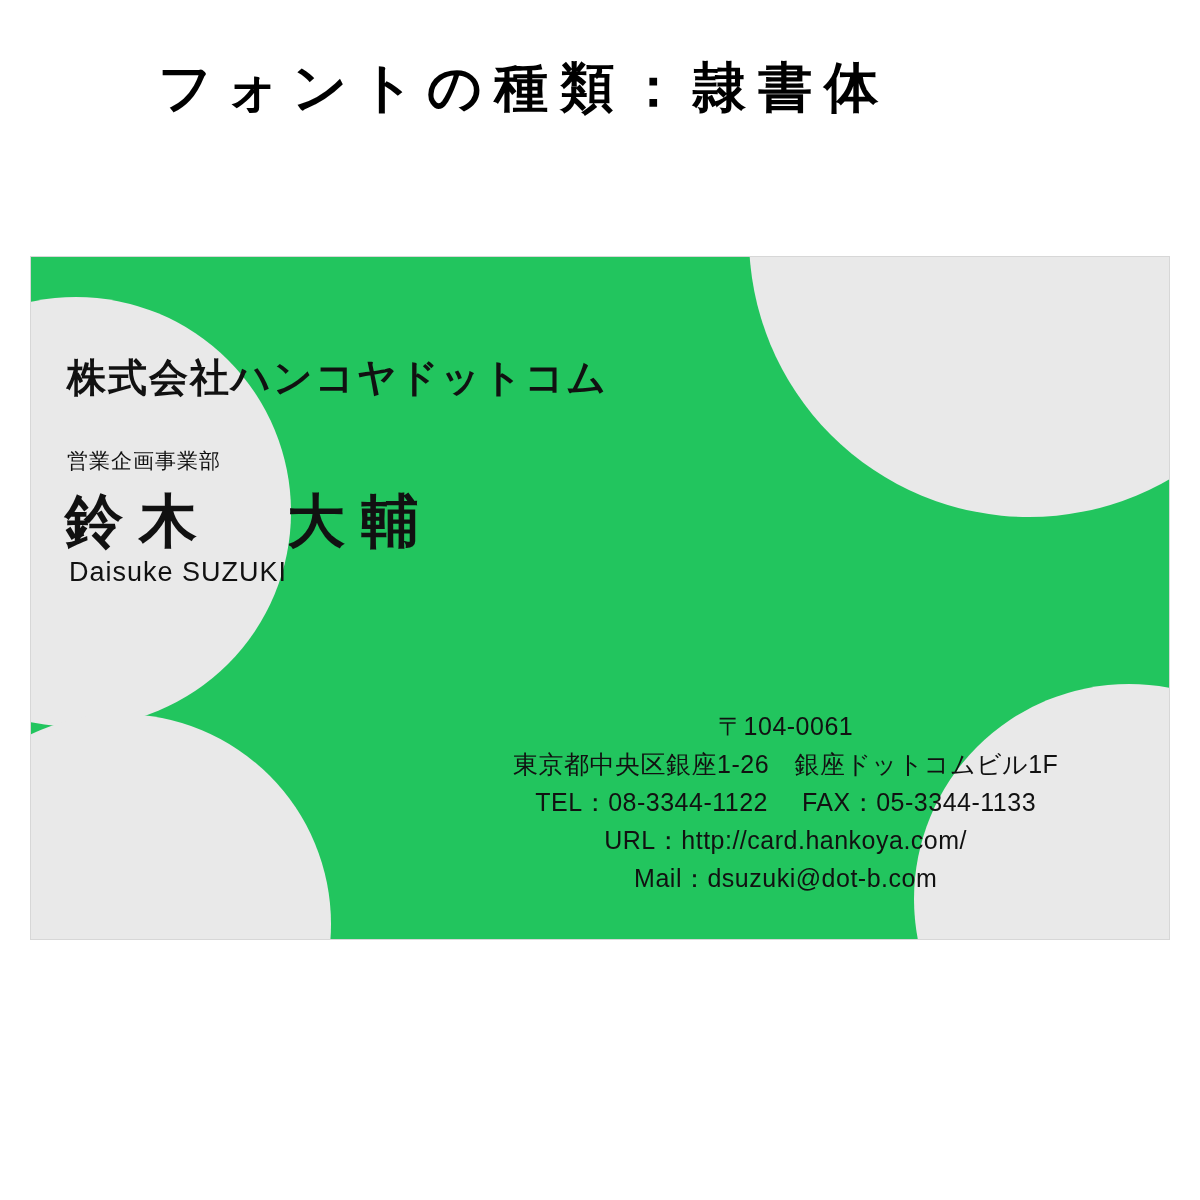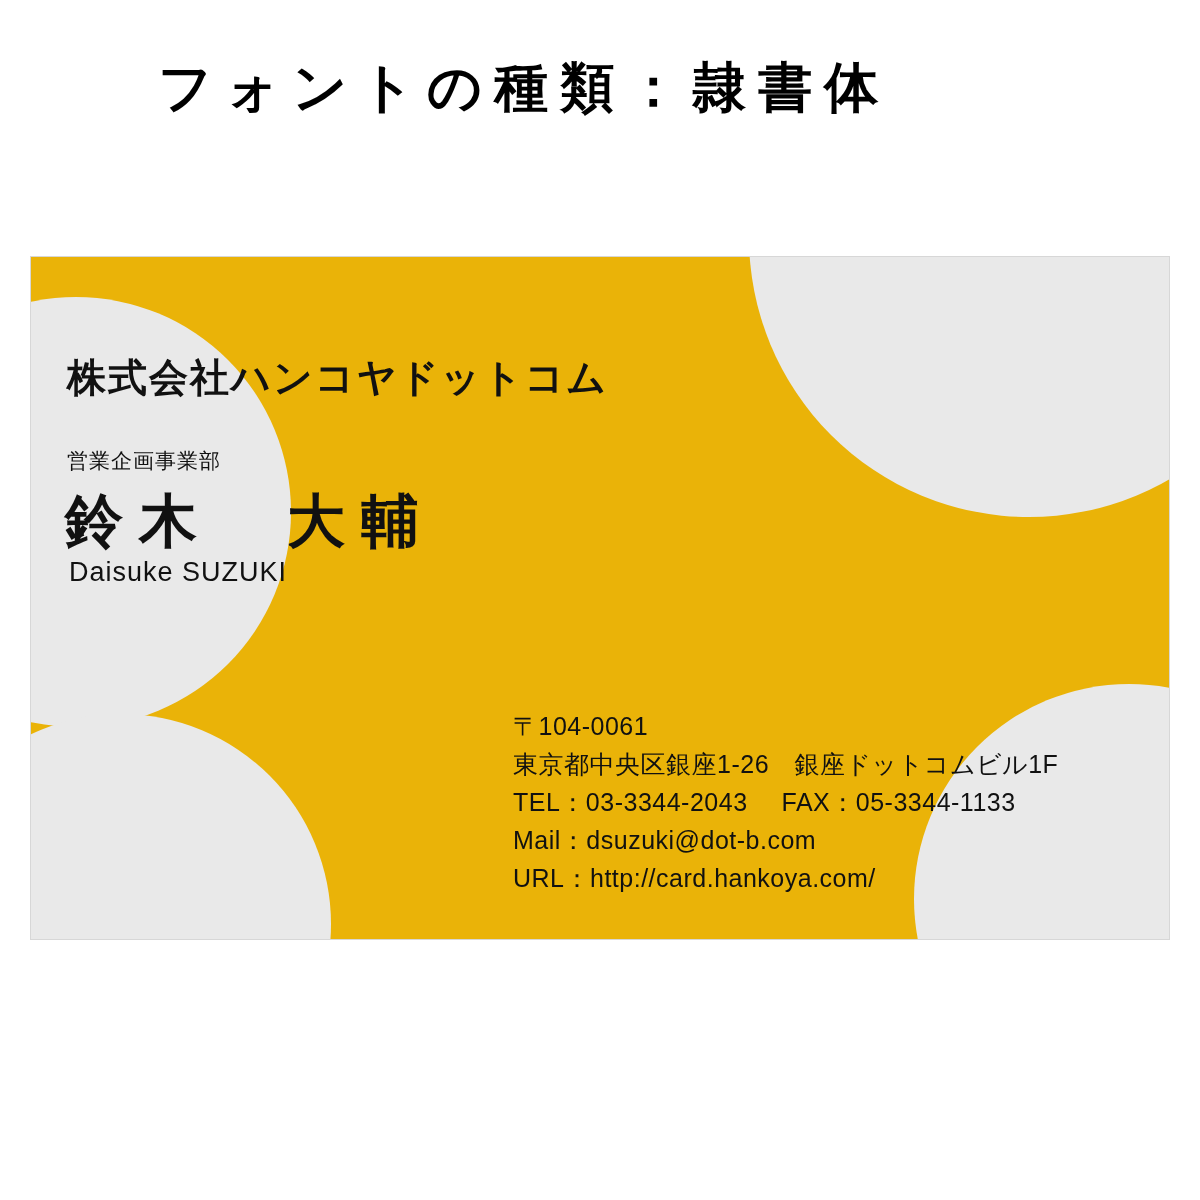--- a/index.html
+++ b/index.html
@@ -30,24 +30,25 @@
     white-space: nowrap;
   }
 
   
   .card {
     position: absolute;
     left: 30px;
     top: 256px;
     width: 1140px;
     height: 684px;
-    background: #eab308;
+    background: #22c55e;
     border: 1px solid #d7d7d7;
     overflow: hidden;
     box-sizing: border-box;
+    text-align: center;
   }
 
   
   .deco {
     position: absolute;
     background: #e9e9e9;
     border-radius: 50%;
     pointer-events: none;
   }
   .deco-topright {
@@ -150,20 +151,20 @@
     <div class="department">営業企画事業部</div>
 
     <div class="person-name">鈴木　大輔</div>
 
     <div class="person-name-en">Daisuke SUZUKI</div>
 
     <div class="contact-block">
       <span class="contact-line">〒104-0061</span>
       <span class="contact-line">東京都中央区銀座1-26　銀座ドットコムビル1F</span>
       <span class="contact-line tel-fax">
-        <span>TEL：03-3344-2043</span><span class="gap"></span><span>FAX：05-3344-1133</span>
+        <span>TEL：08-3344-1122</span><span class="gap"></span><span>FAX：05-3344-1133</span>
       </span>
+      <span class="contact-line">URL：http://card.hankoya.com/</span>
       <span class="contact-line">Mail：dsuzuki@dot-b.com</span>
-      <span class="contact-line">URL：http://card.hankoya.com/</span>
     </div>
 
   </div>
 </div>
 
 </body></html>

